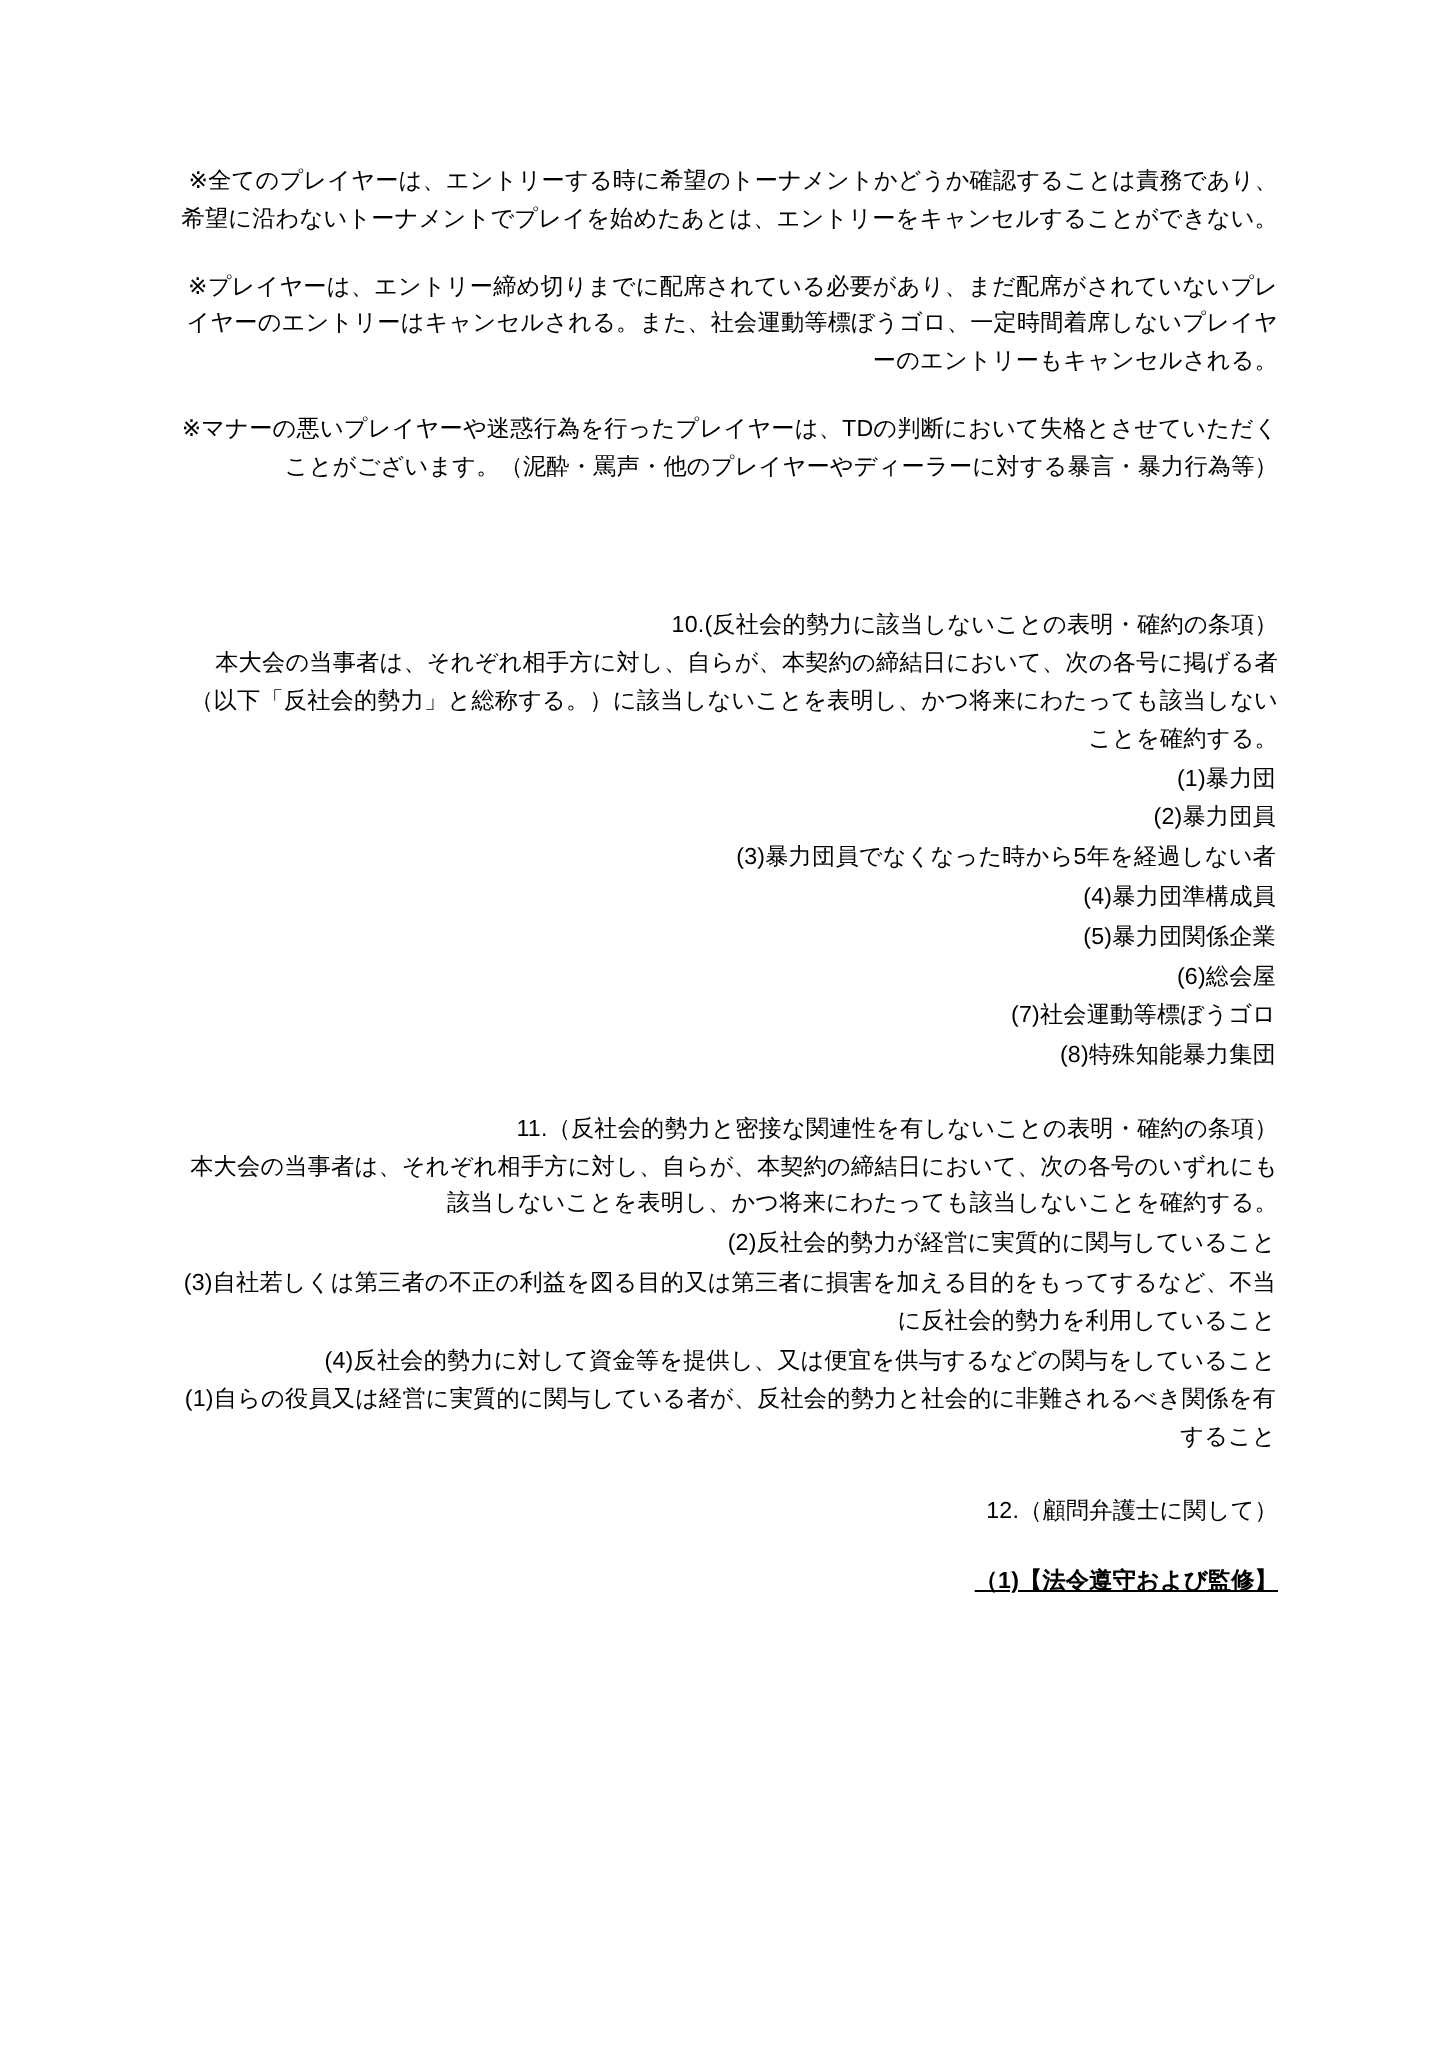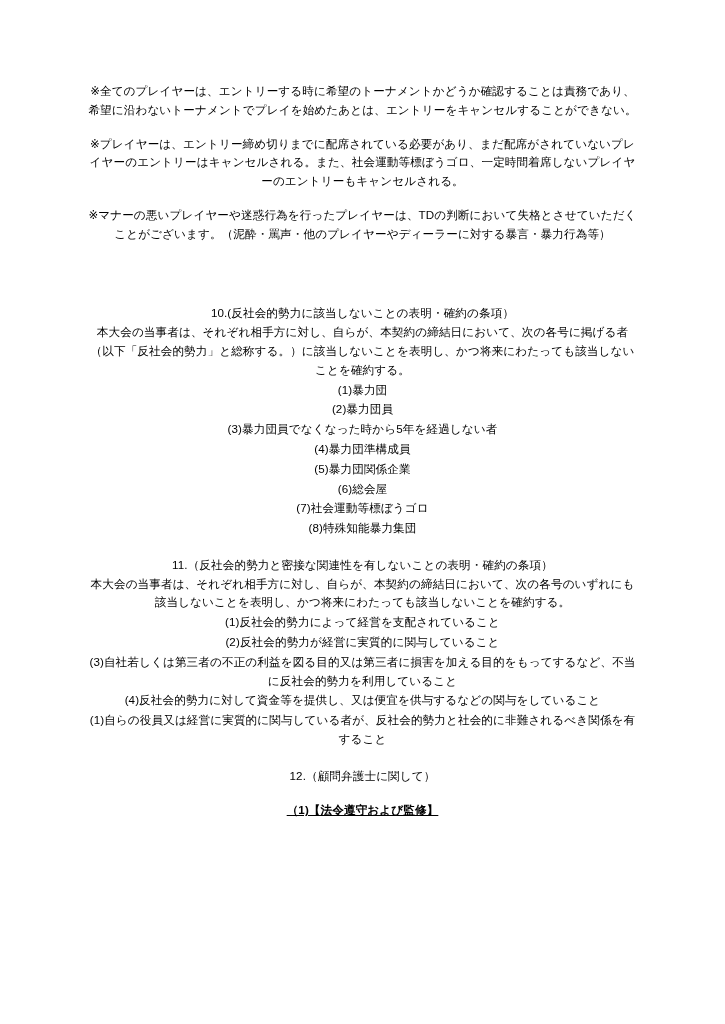--- a/index.html
+++ b/index.html
@@ -19,21 +19,21 @@
     width: 725px;
     height: 1024px;
     box-sizing: border-box;
     padding: 82px 86px 40px 86px;
     background: #ffffff;
   }
   .doc-body {
     font-size: 11.6px;
     line-height: 1.62;
     letter-spacing: 0.1px;
-    text-align: center;
+    text-align: right;
   }
   .para {
     margin: 0 0 15px 0;
     white-space: pre-wrap;
   }
   .gap-block {
     height: 46px;
   }
   .section {
     margin-bottom: 16px;
@@ -90,21 +90,20 @@
         <li>(6)総会屋</li>
         <li>(7)社会運動等標ぼうゴロ</li>
         <li>(8)特殊知能暴力集団</li>
       </ul>
     </div>
 
     <div class="section sec11">
       <p class="section-heading">11.（反社会的勢力と密接な関連性を有しないことの表明・確約の条項）</p>
       <p class="section-lead">本大会の当事者は、それぞれ相手方に対し、自らが、本契約の締結日において、次の各号のいずれにも該当しないことを表明し、かつ将来にわたっても該当しないことを確約する。</p>
       <ul class="item-list">
-        <li>(1)反社会的勢力によって経営を支配されていること</li>
         <li>(2)反社会的勢力が経営に実質的に関与していること</li>
         <li>(3)自社若しくは第三者の不正の利益を図る目的又は第三者に損害を加える目的をもってするなど、不当に反社会的勢力を利用していること</li>
         <li>(4)反社会的勢力に対して資金等を提供し、又は便宜を供与するなどの関与をしていること</li>
         <li>(1)自らの役員又は経営に実質的に関与している者が、反社会的勢力と社会的に非難されるべき関係を有すること</li>
       </ul>
     </div>
 
     <div class="section sec12">
       <p class="section-heading">12.（顧問弁護士に関して）</p>
       <p class="subitem">（1)【法令遵守および監修】</p>

